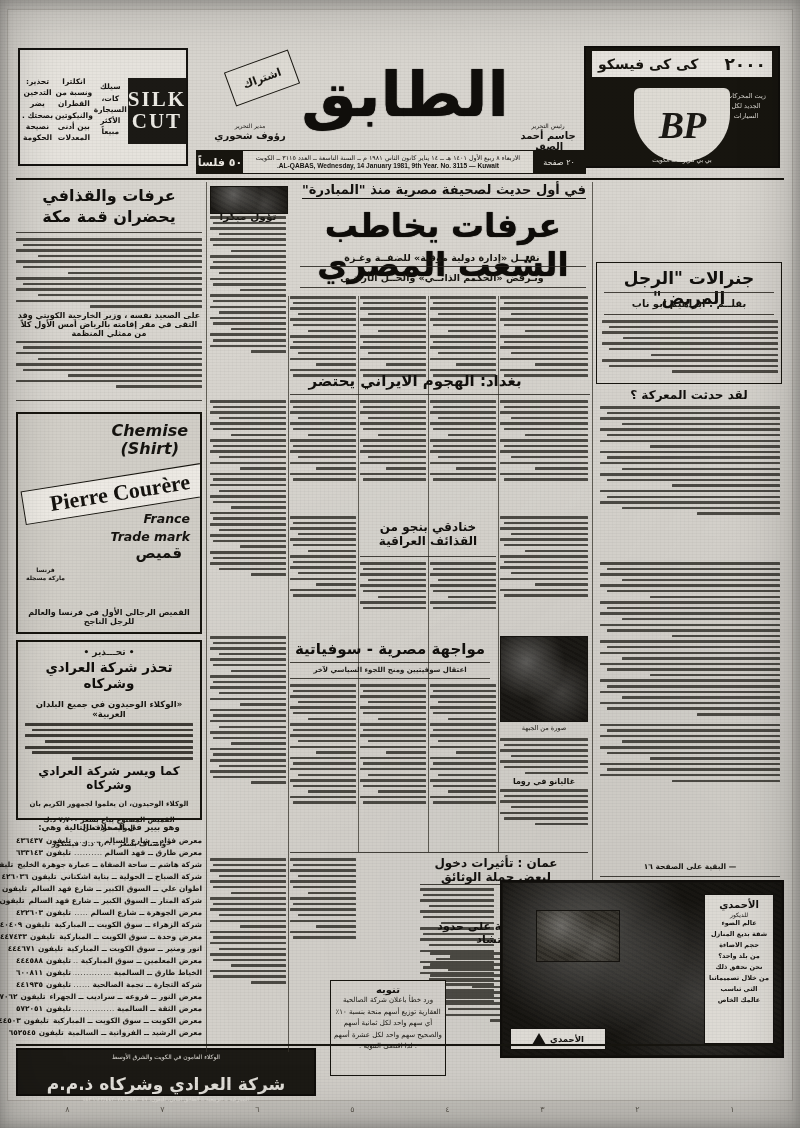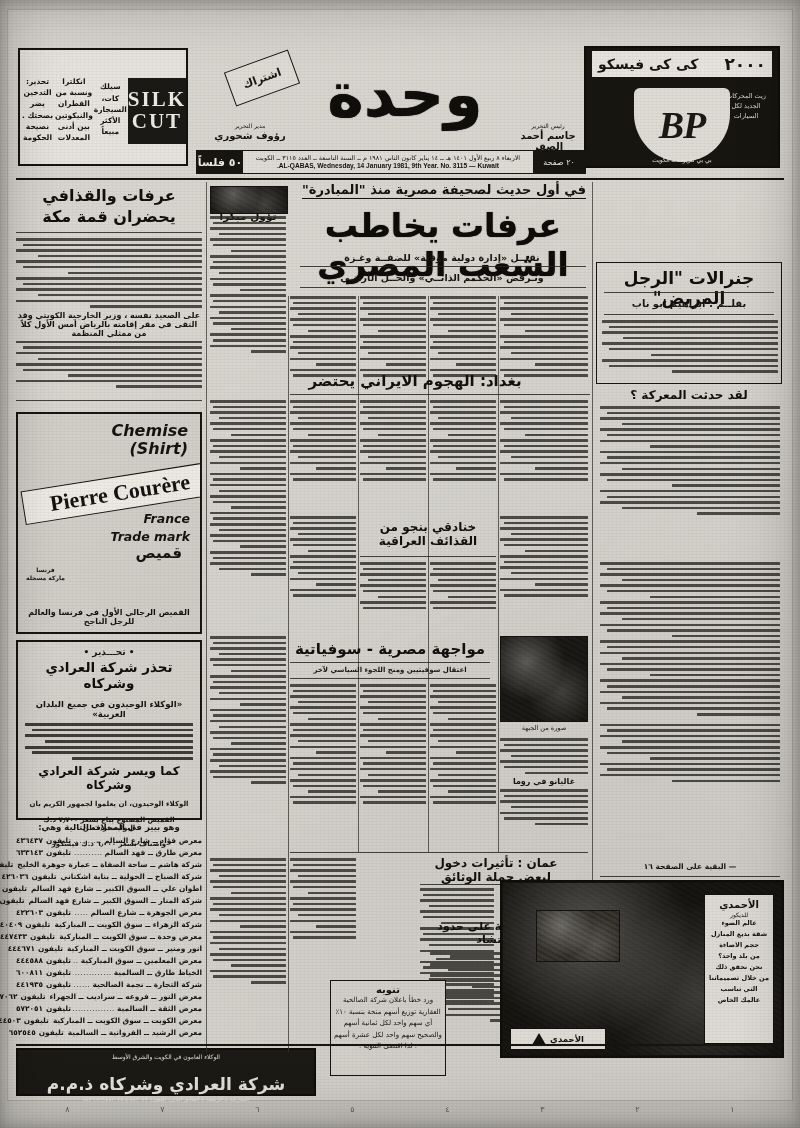--- a/index.html
+++ b/index.html
@@ -188,21 +188,21 @@
     box-shadow:inset 0 0 0 1px #15130f;
   }
   .photo.dark{background-color:#1d1b17;}
   
   .shirtad{
     position:absolute;left:16px;top:412px;width:186px;height:222px;
     border:2px solid #17150f;background:#d2cfc8;box-sizing:border-box;
     overflow:hidden;
   }
   .chemise{
-    position:absolute;right:12px;top:8px;direction:ltr;text-align:right;
+    position:absolute;right:12px;top:8px;direction:ltr;text-align:center;
     font-family:"DejaVu Sans",sans-serif;font-weight:700;font-style:italic;
     font-size:16px;line-height:1.15;color:#15130f;
   }
   .pcband{
     position:absolute;left:4px;top:62px;width:196px;height:34px;
     background:#eeebe5;border:1.4px solid #17150f;
     transform:rotate(-9deg);
     display:flex;align-items:center;justify-content:center;
     font-family:"Liberation Serif","DejaVu Serif",serif;
     font-size:22px;font-weight:700;color:#15130f;letter-spacing:0px;
@@ -318,21 +318,21 @@
       <div class="silk-l2">CUT</div>
     </div>
     <div class="silk-ar">سيلك كات، السيجارة الأكثر مبيعاً</div>
     <div class="silk-ar">انكلترا ونسبة من القطران والنيكوتين بين أدنى المعدلات</div>
     <div class="silk-ar tiny">تحذير: التدخين يضر بصحتك . نصيحة الحكومة</div>
   </div>
 
   <div class="stampsub">اشتراك</div>
 
   <div class="nameplate">
-    <div class="qabas">وحدة</div>
+    <div class="qabas">الطابق</div>
   </div>
 
   <div class="edlabel" style="left:210px;top:122px;width:80px;">مدير التحرير</div>
   <div class="edname" style="left:210px;top:130px;width:80px;">رؤوف شحوري</div>
   <div class="edlabel" style="left:510px;top:122px;width:76px;">رئيس التحرير</div>
   <div class="edname" style="left:510px;top:130px;width:76px;">جاسم أحمد الصقر</div>
 
   <div class="bpbox">
     <div class="bp2000">
       <span>٢٠٠٠</span>

